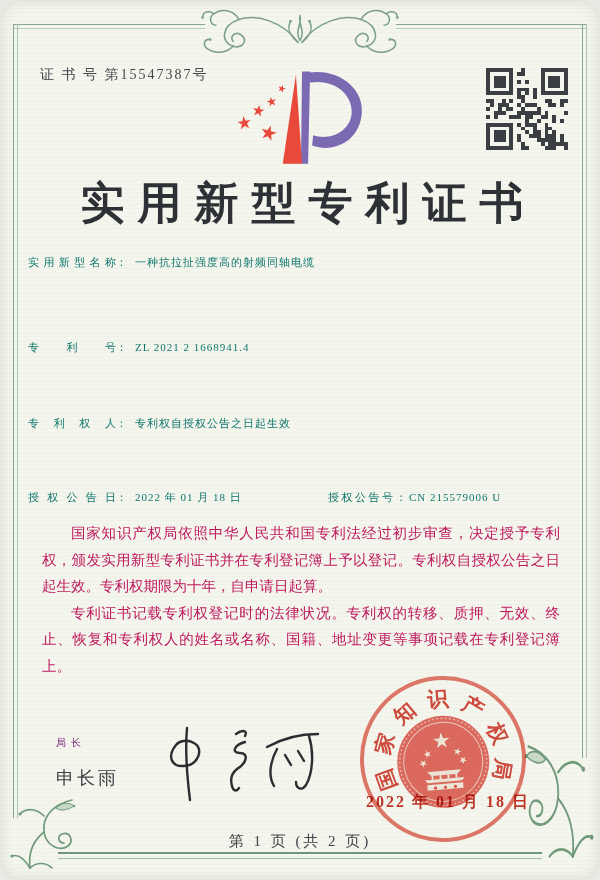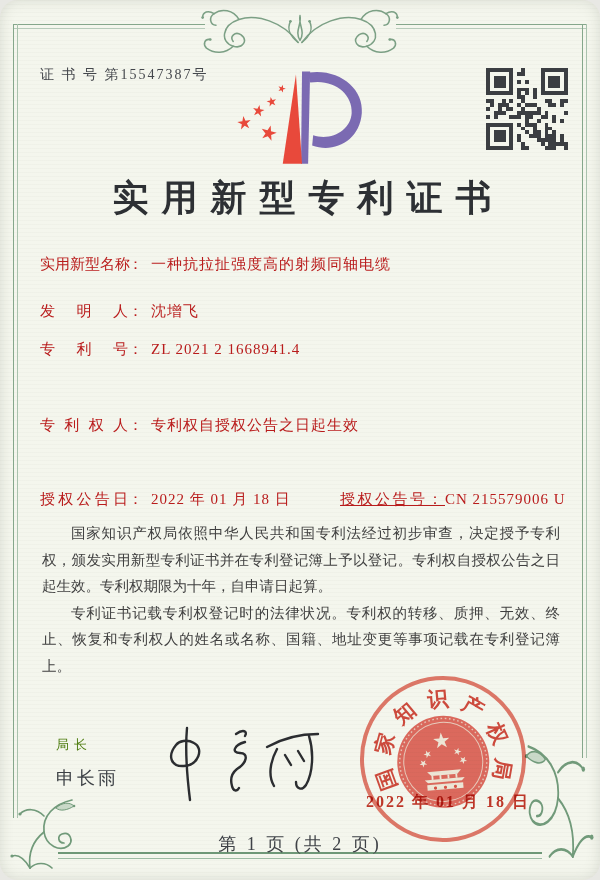--- a/index.html
+++ b/index.html
@@ -25,49 +25,49 @@
   .frame-top.seg-l{left:13px;width:192px;}
   .frame-top.seg-r{left:396px;right:14px;}
   .bottom-rule{position:absolute;left:58px;right:58px;top:852px;height:4px;
     border-top:2.5px solid #6e9777;border-bottom:1px solid #9dbba3;}
   .orn{position:absolute;pointer-events:none;}
   
   .cert-no{position:absolute;left:40px;top:66px;font-size:14px;letter-spacing:2px;color:#44474c;}
   .logo{position:absolute;left:224px;top:58px;width:152px;height:112px;}
   .qr{position:absolute;left:486px;top:68px;width:82px;height:82px;}
   .title{position:absolute;left:4px;right:0;top:174px;text-align:center;
-    font-size:36px;font-weight:600;letter-spacing:13px;text-indent:13px;color:#2d3034;}
-  
-  .frow{position:absolute;left:40px;font-size:15px;color:#b91c1c;white-space:nowrap;}
+    font-size:44px;font-weight:600;letter-spacing:13px;text-indent:13px;color:#2d3034;}
+  
+  .frow{position:absolute;left:28px;font-size:11px;color:#0f766e;white-space:nowrap;}
   .flabel{display:inline-block;width:88px;text-align:justify;text-align-last:justify;-moz-text-align-last:justify;}
   .fcolon{margin-right:8px;}
   .fvalue{letter-spacing:1px;}
   .grant-no{position:absolute;left:300px;top:0;}
-  .grant-no .glabel{letter-spacing:2.5px;text-decoration:underline;}
+  .grant-no .glabel{letter-spacing:2.5px;}
   
   .body-text{position:absolute;left:42px;right:40px;top:520px;
-    font-size:14.5px;line-height:26.5px;text-align:justify;color:#404040;}
+    font-size:14.5px;line-height:26.5px;text-align:justify;color:#be185d;}
   .body-text p{margin:0;text-indent:2em;}
   
-  .signer-title{position:absolute;left:56px;top:736px;font-size:13px;letter-spacing:5px;color:#4d7c0f;}
+  .signer-title{position:absolute;left:56px;top:736px;font-size:10px;letter-spacing:5px;color:#701a75;}
   .signer-name{position:absolute;left:56px;top:766px;font-size:18px;letter-spacing:3px;color:#3c4045;}
   .signature{position:absolute;left:150px;top:718px;width:188px;height:96px;}
   
   .seal{position:absolute;left:360px;top:676px;width:158px;height:158px;
     border-radius:50%;border:4px solid rgba(221,72,56,.72);
     transform:rotate(-5deg);mix-blend-mode:multiply;z-index:3;}
   .seal-char{position:absolute;left:50%;top:50%;font-size:21px;font-weight:700;
     color:rgba(211,58,44,.9);font-family:"Liberation Serif",serif;}
   .seal-emblem{position:absolute;left:50%;top:50%;width:96px;height:96px;
     transform:translate(-50%,-47%);}
   .seal-date{position:absolute;left:366px;top:792px;font-size:16px;font-weight:600;
     color:#c7392c;letter-spacing:2px;z-index:4;mix-blend-mode:multiply;}
   
   .footer-page{position:absolute;left:0;right:0;top:832px;text-align:center;
-    font-size:18px;letter-spacing:3px;color:#3f4247;}
+    font-size:15px;letter-spacing:3px;color:#3f4247;}
 </style>
 </head>
 <body>
 
 <div class="page">
 
   <svg width="0" height="0" style="position:absolute">
     <defs>
       <symbol id="corner-orn" viewBox="0 0 72 84">
         <g stroke="#719a7a" stroke-width="1.7" fill="none" stroke-linecap="round">
@@ -256,23 +256,20 @@
         <rect x="64" y="80" width="4" height="4" fill="#3b3e42"></rect>
         <rect x="68" y="80" width="4" height="4" fill="#3b3e42"></rect>
         <rect x="80" y="80" width="4" height="4" fill="#3b3e42"></rect>
       </svg></div>
 
   <div class="title">实用新型专利证书</div>
 
   <div class="frow" style="top:255px">
     <span class="flabel">实用新型名称</span><span class="fcolon">：</span><span class="fvalue">一种抗拉扯强度高的射频同轴电缆</span>
   </div>
-  <div class="frow" style="top:302px">
-    <span class="flabel">发明人</span><span class="fcolon">：</span><span class="fvalue">沈增飞</span>
-  </div>
   <div class="frow" style="top:340px">
     <span class="flabel">专利号</span><span class="fcolon">：</span><span class="fvalue">ZL 2021 2 1668941.4</span>
   </div>
   <div class="frow" style="top:416px">
     <span class="flabel">专利权人</span><span class="fcolon">：</span><span class="fvalue">专利权自授权公告之日起生效</span>
   </div>
   <div class="frow" style="top:490px;right:40px">
     <span class="flabel">授权公告日</span><span class="fcolon">：</span><span class="fvalue">2022 年 01 月 18 日</span>
     <span class="grant-no">
       <span class="glabel">授权公告号：</span><span class="fvalue">CN 215579006 U</span>

